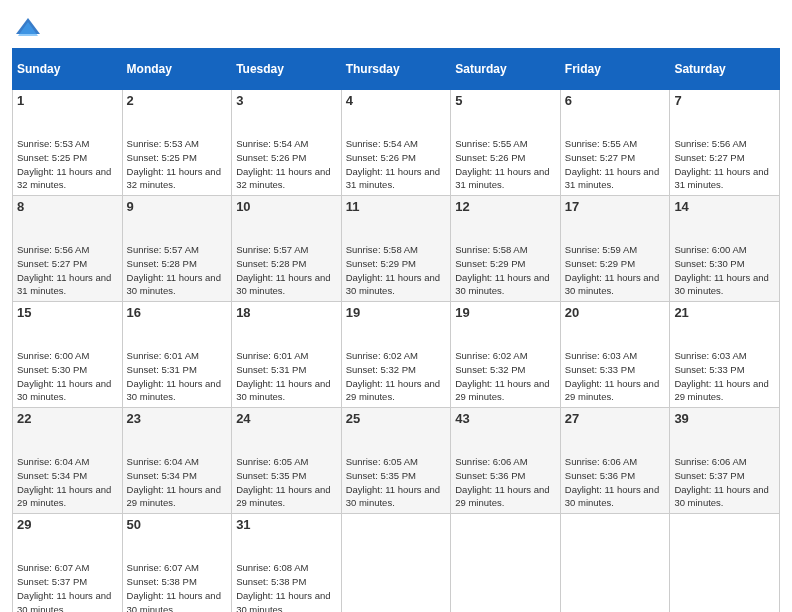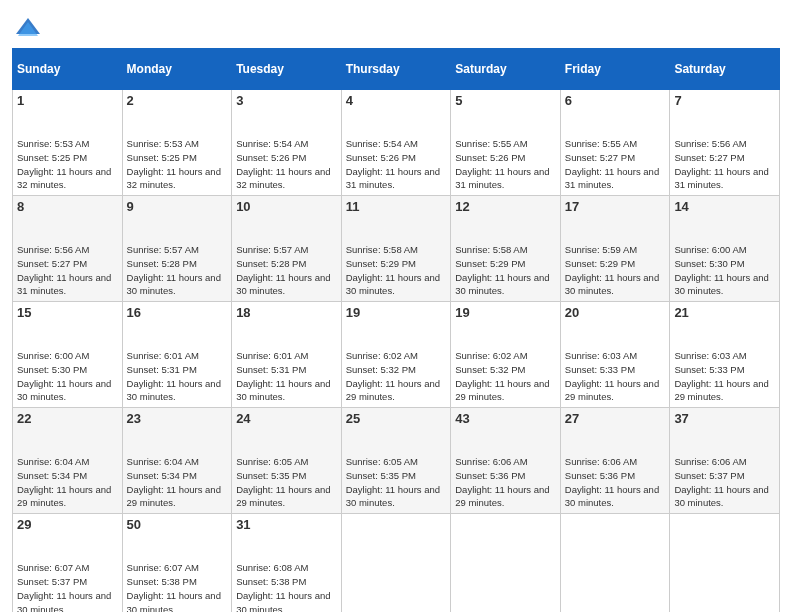--- a/index.html
+++ b/index.html
@@ -239,21 +239,21 @@
           </td>
           <td>
             <span class="day-num">43</span>
             <div class="day-info">Sunrise: 6:06 AM<br>Sunset: 5:36 PM<br>Daylight: 11 hours and 29 minutes.</div>
           </td>
           <td>
             <span class="day-num">27</span>
             <div class="day-info">Sunrise: 6:06 AM<br>Sunset: 5:36 PM<br>Daylight: 11 hours and 30 minutes.</div>
           </td>
           <td>
-            <span class="day-num">37</span>
+            <span class="day-num">39</span>
             <div class="day-info">Sunrise: 6:06 AM<br>Sunset: 5:37 PM<br>Daylight: 11 hours and 30 minutes.</div>
           </td>
         </tr>
         <tr>
           <td>
             <span class="day-num">29</span>
             <div class="day-info">Sunrise: 6:07 AM<br>Sunset: 5:37 PM<br>Daylight: 11 hours and 30 minutes.</div>
           </td>
           <td>
             <span class="day-num">50</span>

